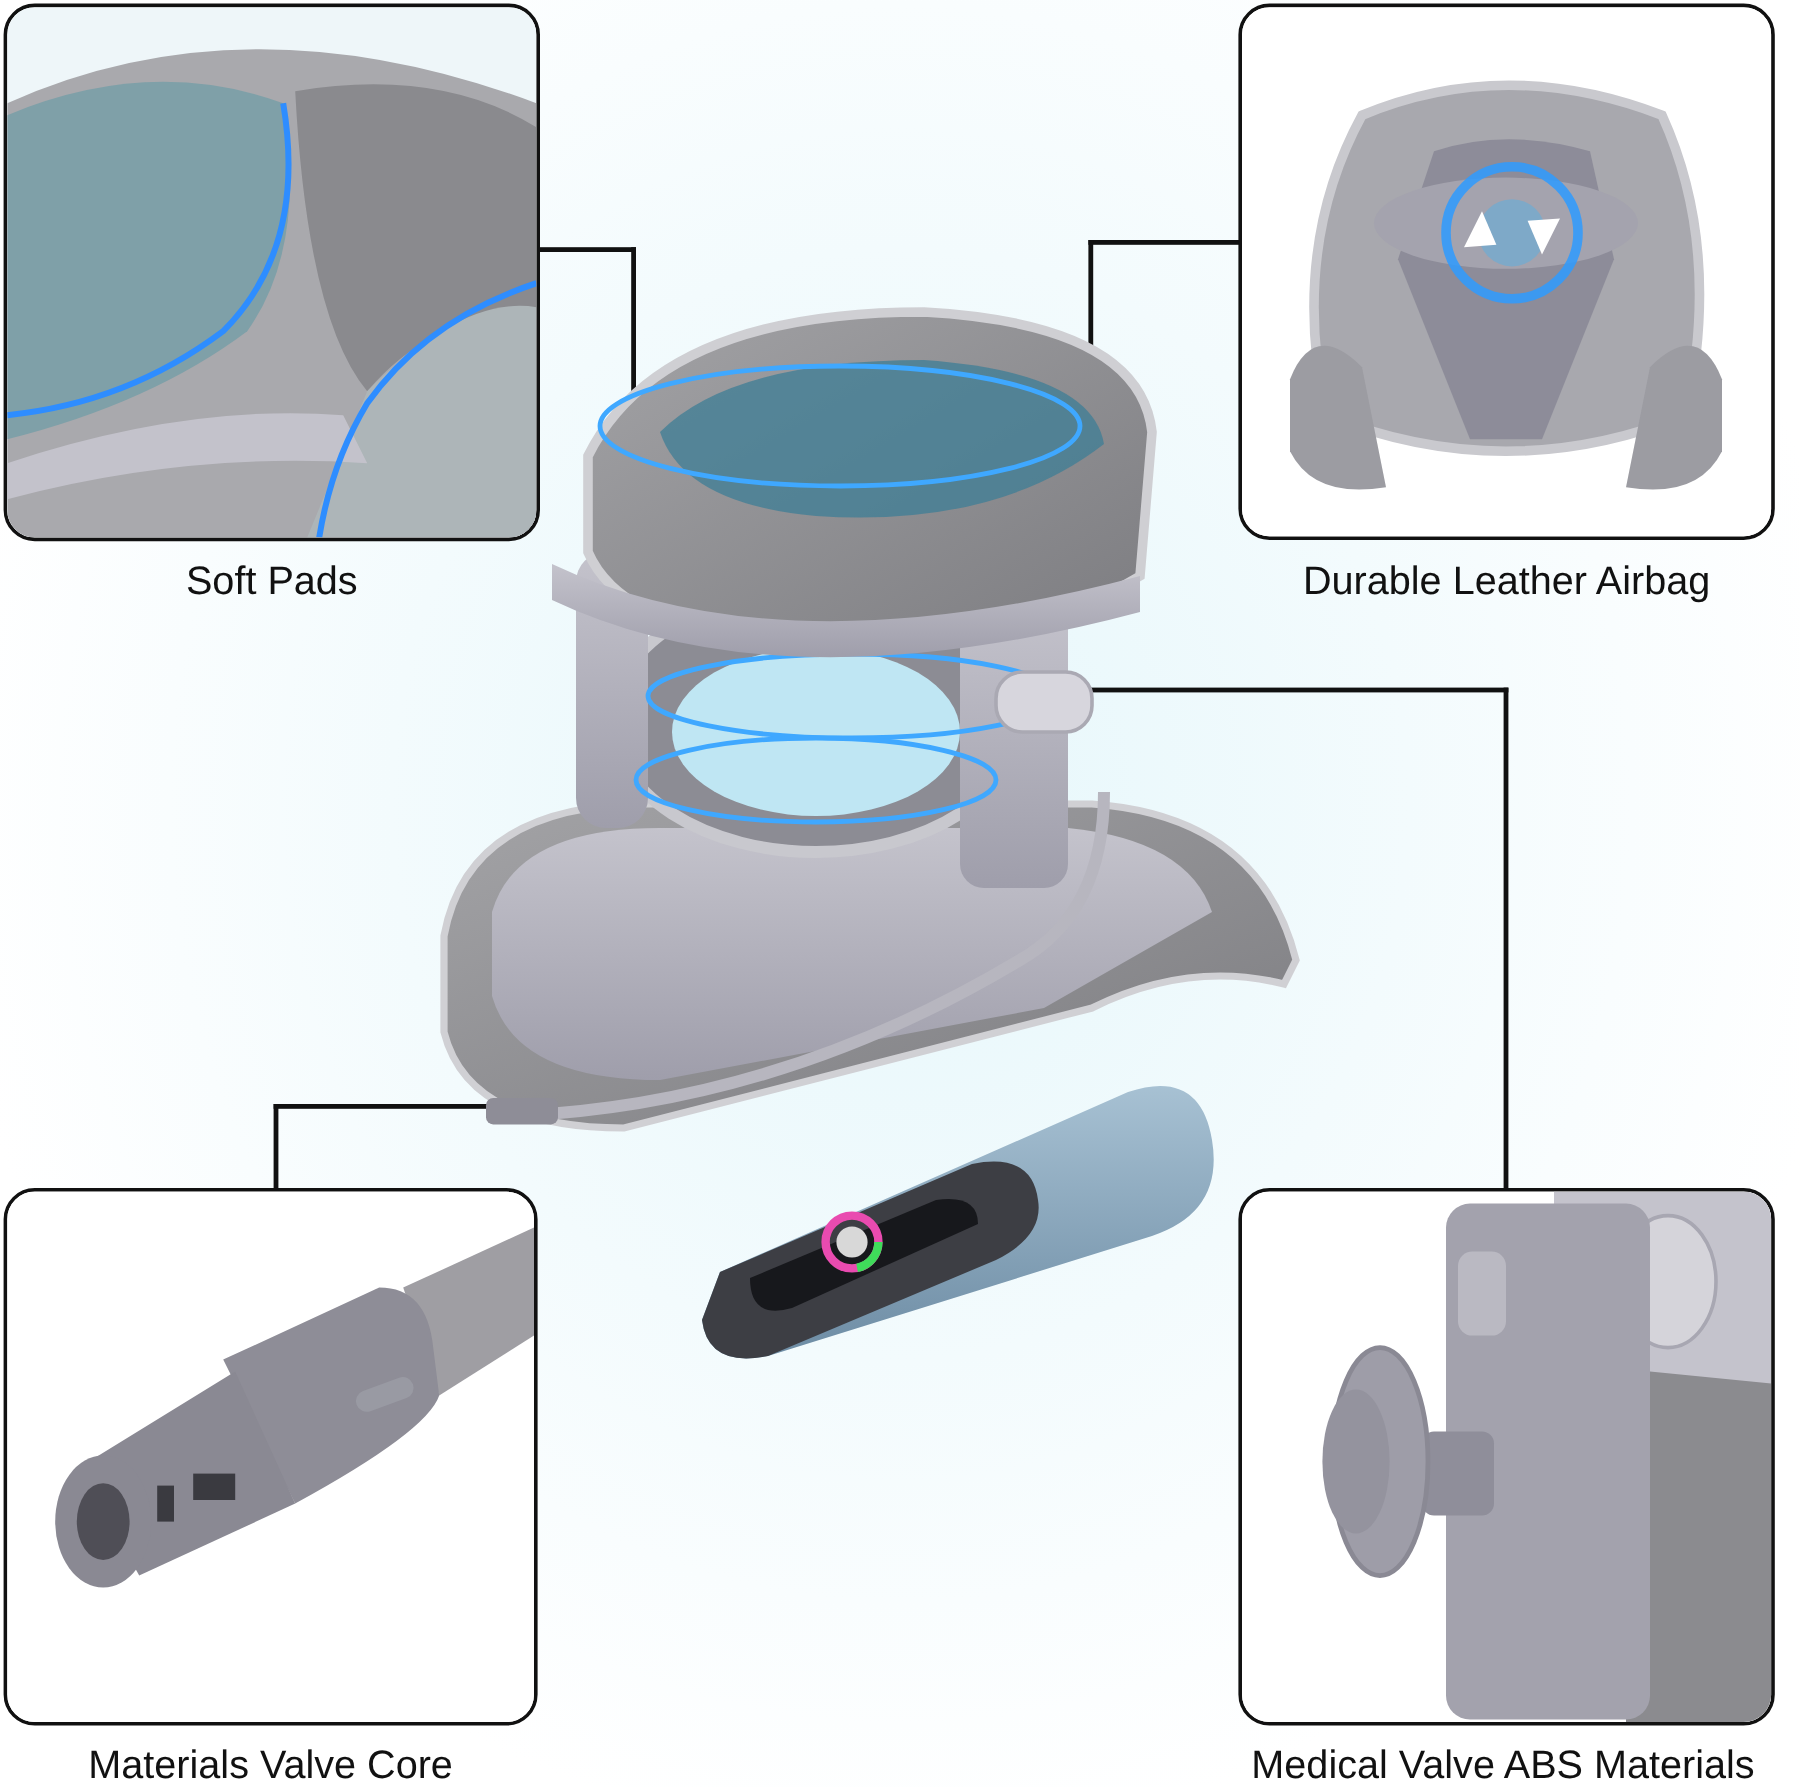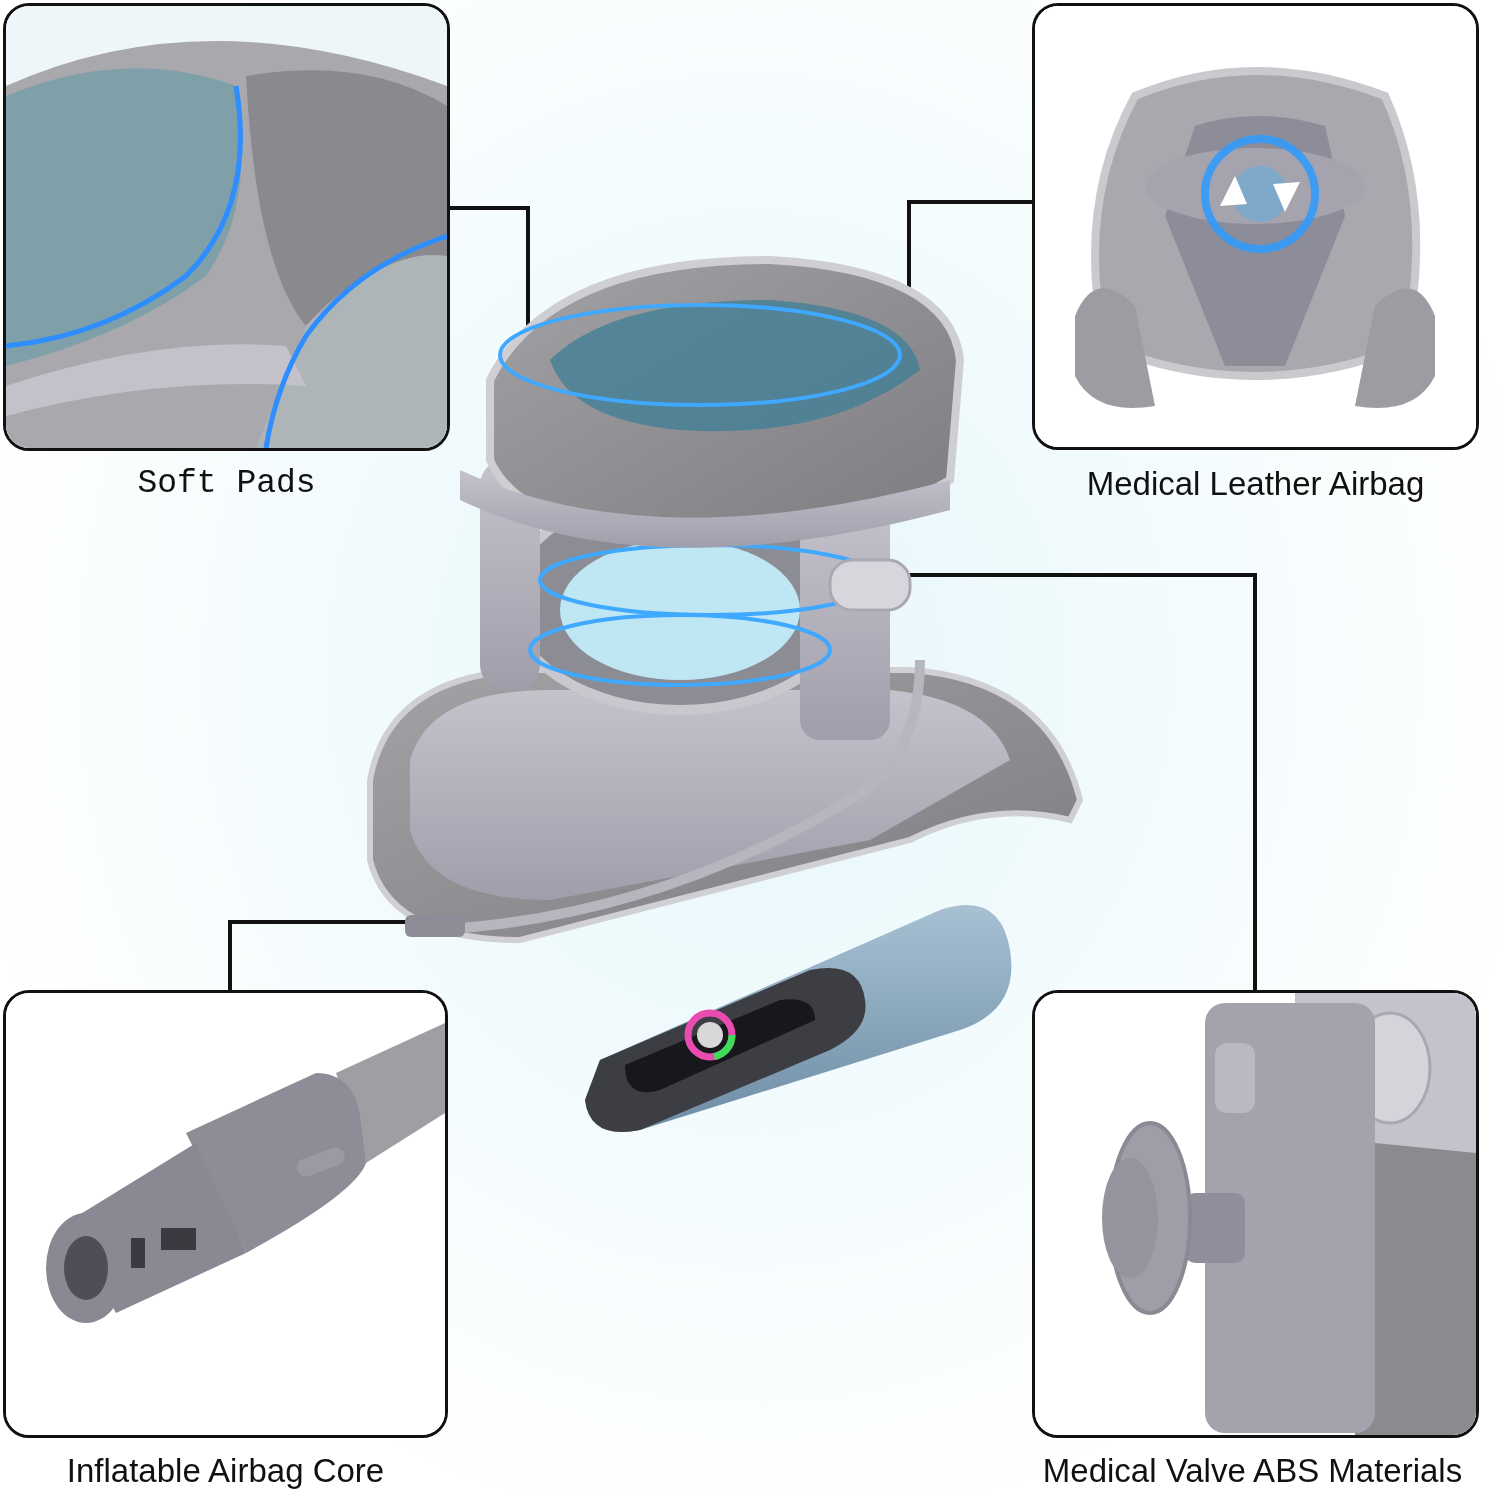--- a/index.html
+++ b/index.html
@@ -84,52 +84,52 @@
     <rect width="441" height="442" fill="#eef6f9"></rect>
     <path d="M0,80 Q200,-10 441,80 L441,442 L0,442 Z" fill="#a9a9ad"></path>
     <path d="M0,90 Q120,40 230,80 Q250,200 200,270 Q120,330 0,360 Z" fill="#7fa0a8"></path>
     <path d="M240,70 Q360,50 441,100 L441,260 Q360,250 300,320 Q250,260 240,70 Z" fill="#8a8a8e"></path>
     <path d="M300,320 Q380,240 441,250 L441,442 L250,442 Z" fill="#adb5b8"></path>
     <path d="M0,380 Q150,330 280,340 L300,380 Q150,370 0,410 Z" fill="#c3c2cb"></path>
     <path d="M230,80 Q250,200 180,270 Q100,330 0,340" fill="none" stroke="#2e8dff" stroke-width="5"></path>
     <path d="M441,230 Q350,260 300,330 Q270,380 260,442" fill="none" stroke="#2e8dff" stroke-width="5"></path>
   </svg>
 </div>
-<div class="caption" style="left:3px;width:447px;top:465px;font-family:Liberation Mono, monospace;">Soft Pads</div>
+<div class="caption" style="left:3px;width:447px;top:465px;">Soft Pads</div>
 
 <div class="panel" style="left:1032px;top:3px;width:447px;height:447px;">
   <svg width="441" height="441" viewBox="0 0 441 441">
     <rect width="441" height="441" fill="#ffffff"></rect>
     <path d="M100,90 Q220,40 350,90 Q400,200 370,340 Q220,400 70,340 Q40,200 100,90 Z" fill="#a8a8ae" stroke="#c9c9ce" stroke-width="8"></path>
     <path d="M40,310 Q60,260 100,300 L120,400 Q60,410 40,370 Z" fill="#9c9ca2"></path>
     <path d="M400,310 Q380,260 340,300 L320,400 Q380,410 400,370 Z" fill="#9c9ca2"></path>
     <path d="M160,120 Q220,100 290,120 L310,210 L250,360 L190,360 L130,210 Z" fill="#8d8c99"></path>
     <ellipse cx="220" cy="180" rx="110" ry="38" fill="#a4a3ae"></ellipse>
     <circle cx="225" cy="188" r="55" fill="none" stroke="#2e9bff" stroke-width="8" opacity="0.85"></circle>
     <circle cx="225" cy="188" r="28" fill="#7ea9c8"></circle>
     <path d="M185,200 L200,170 L212,198 Z" fill="#ffffff"></path>
     <path d="M265,176 L250,206 L238,178 Z" fill="#ffffff"></path>
   </svg>
 </div>
-<div class="caption" style="left:1032px;width:447px;top:465px;">Medical Leather Airbag</div>
+<div class="caption" style="left:1032px;width:447px;top:465px;">Durable Leather Airbag</div>
 
 <div class="panel" style="left:3px;top:990px;width:445px;height:448px;">
   <svg width="439" height="442" viewBox="0 0 439 442">
     <rect width="439" height="442" fill="#ffffff"></rect>
     <path d="M330,80 L439,30 L439,120 L360,170 Z" fill="#9f9ea3"></path>
     <path d="M180,140 L310,80 Q350,80 355,130 L360,170 Q350,200 240,260 Z" fill="#8e8d97"></path>
     <path d="M60,230 L190,150 L240,260 L110,320 Z" fill="#8a8993"></path>
     <rect x="290" y="160" width="50" height="18" rx="9" transform="rotate(-20 315 170)" fill="#999aa3"></rect>
     <ellipse cx="80" cy="275" rx="40" ry="55" fill="#8a8993"></ellipse>
     <ellipse cx="80" cy="275" rx="22" ry="32" fill="#4f4e56"></ellipse>
     <rect x="125" y="245" width="14" height="30" fill="#3a3a40"></rect>
     <rect x="155" y="235" width="35" height="22" fill="#3a3a40"></rect>
   </svg>
 </div>
-<div class="caption" style="left:3px;width:445px;top:1452px;">Inflatable Airbag Core</div>
+<div class="caption" style="left:3px;width:445px;top:1452px;">Materials Valve Core</div>
 
 <div class="panel" style="left:1032px;top:990px;width:447px;height:448px;">
   <svg width="441" height="442" viewBox="0 0 441 442">
     <rect width="441" height="442" fill="#ffffff"></rect>
     <path d="M320,140 L441,120 L441,442 L320,442 Z" fill="#8b8b8f"></path>
     <path d="M260,0 L441,0 L441,160 L340,150 Q290,130 260,110 Z" fill="#c4c3cc"></path>
     <ellipse cx="355" cy="75" rx="40" ry="55" fill="#d5d4da" stroke="#a8a7b2" stroke-width="3"></ellipse>
     <rect x="170" y="10" width="170" height="430" rx="20" fill="#a3a2ad"></rect>
     <rect x="180" y="50" width="40" height="70" rx="12" fill="#bab9c2"></rect>
     <rect x="150" y="200" width="60" height="70" rx="10" fill="#8f8e9a"></rect>

